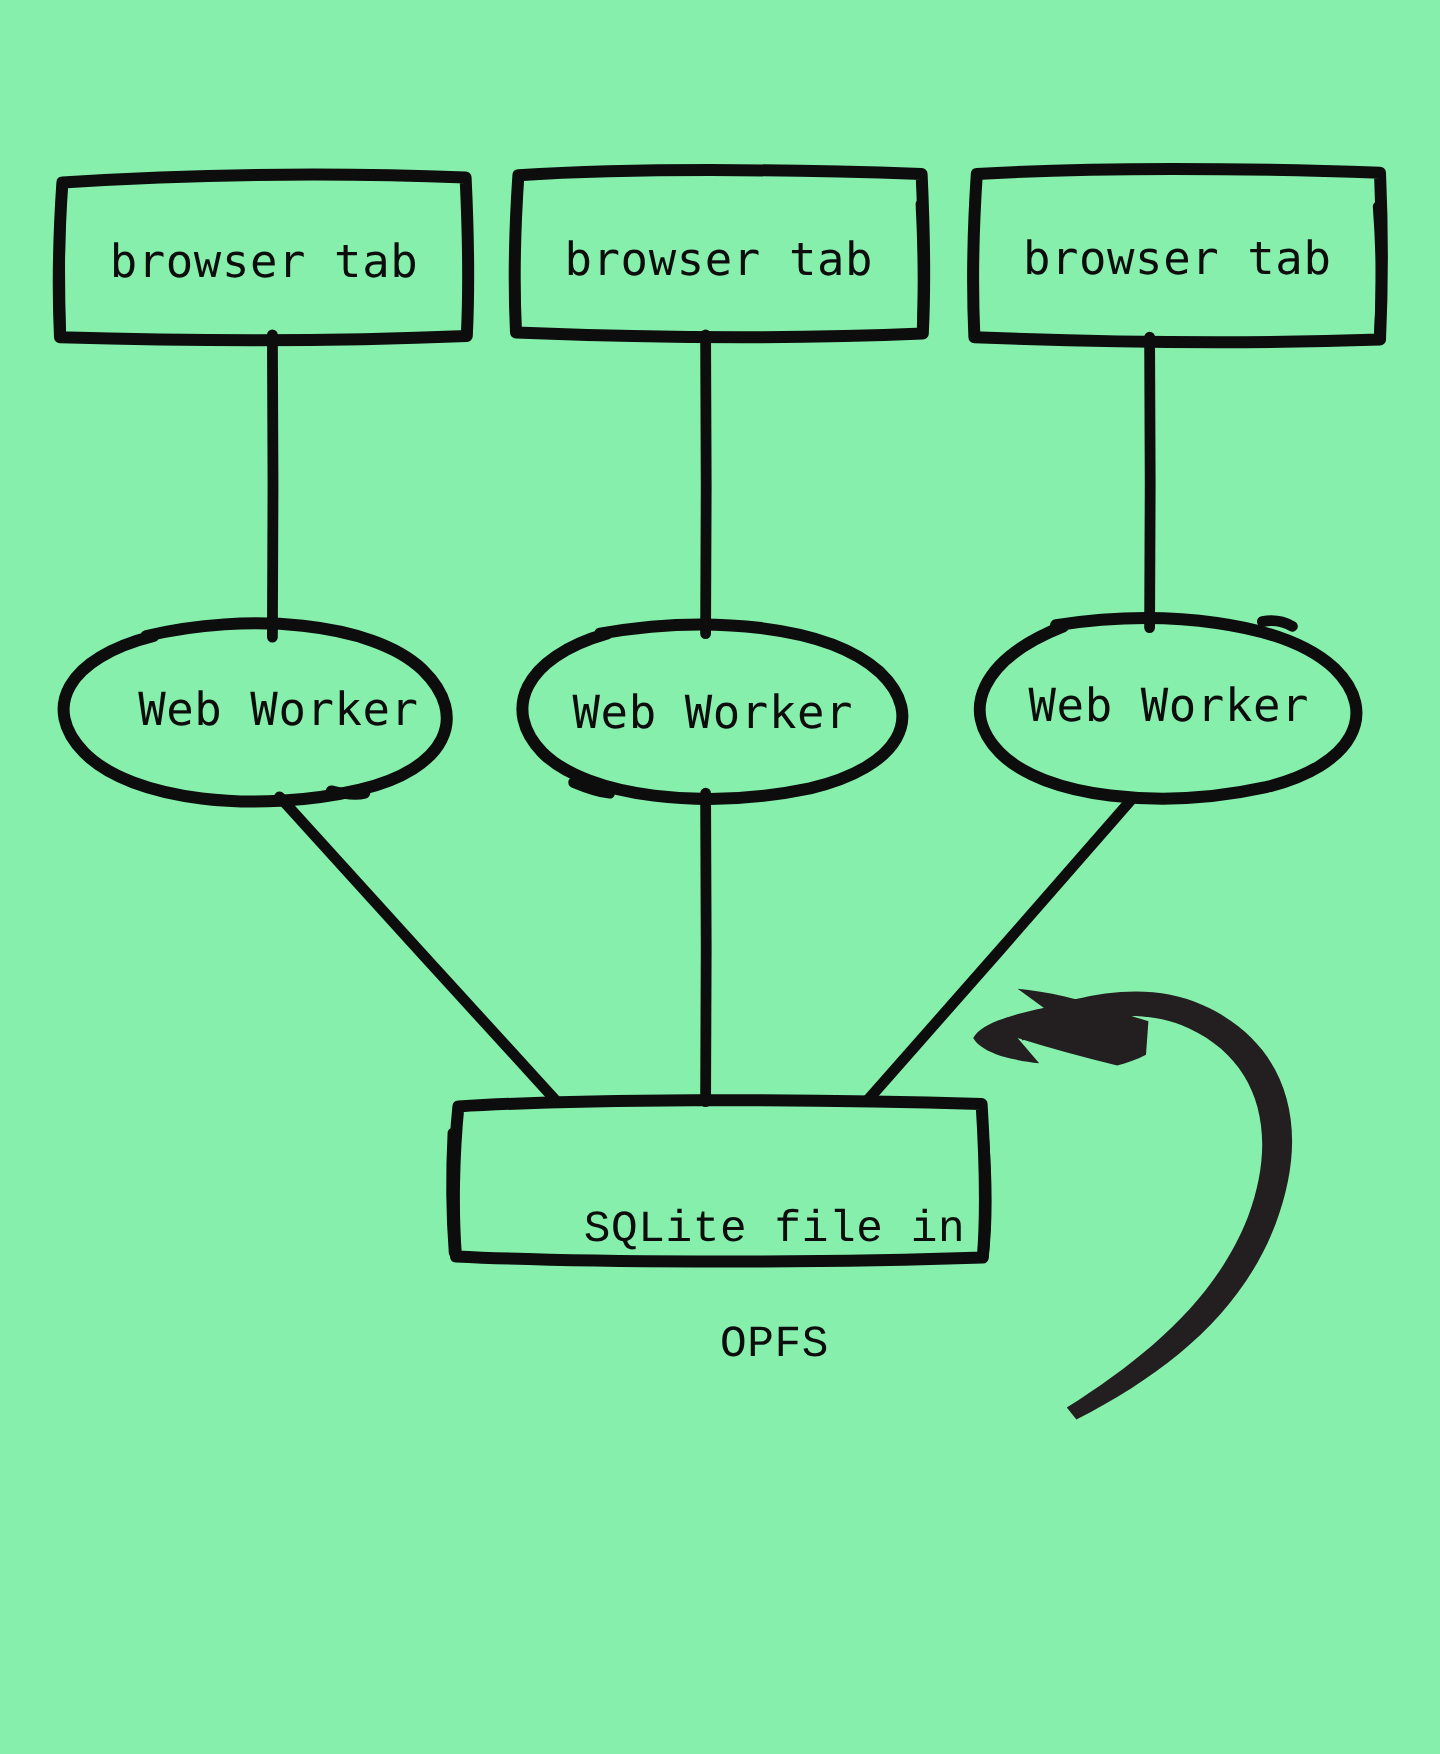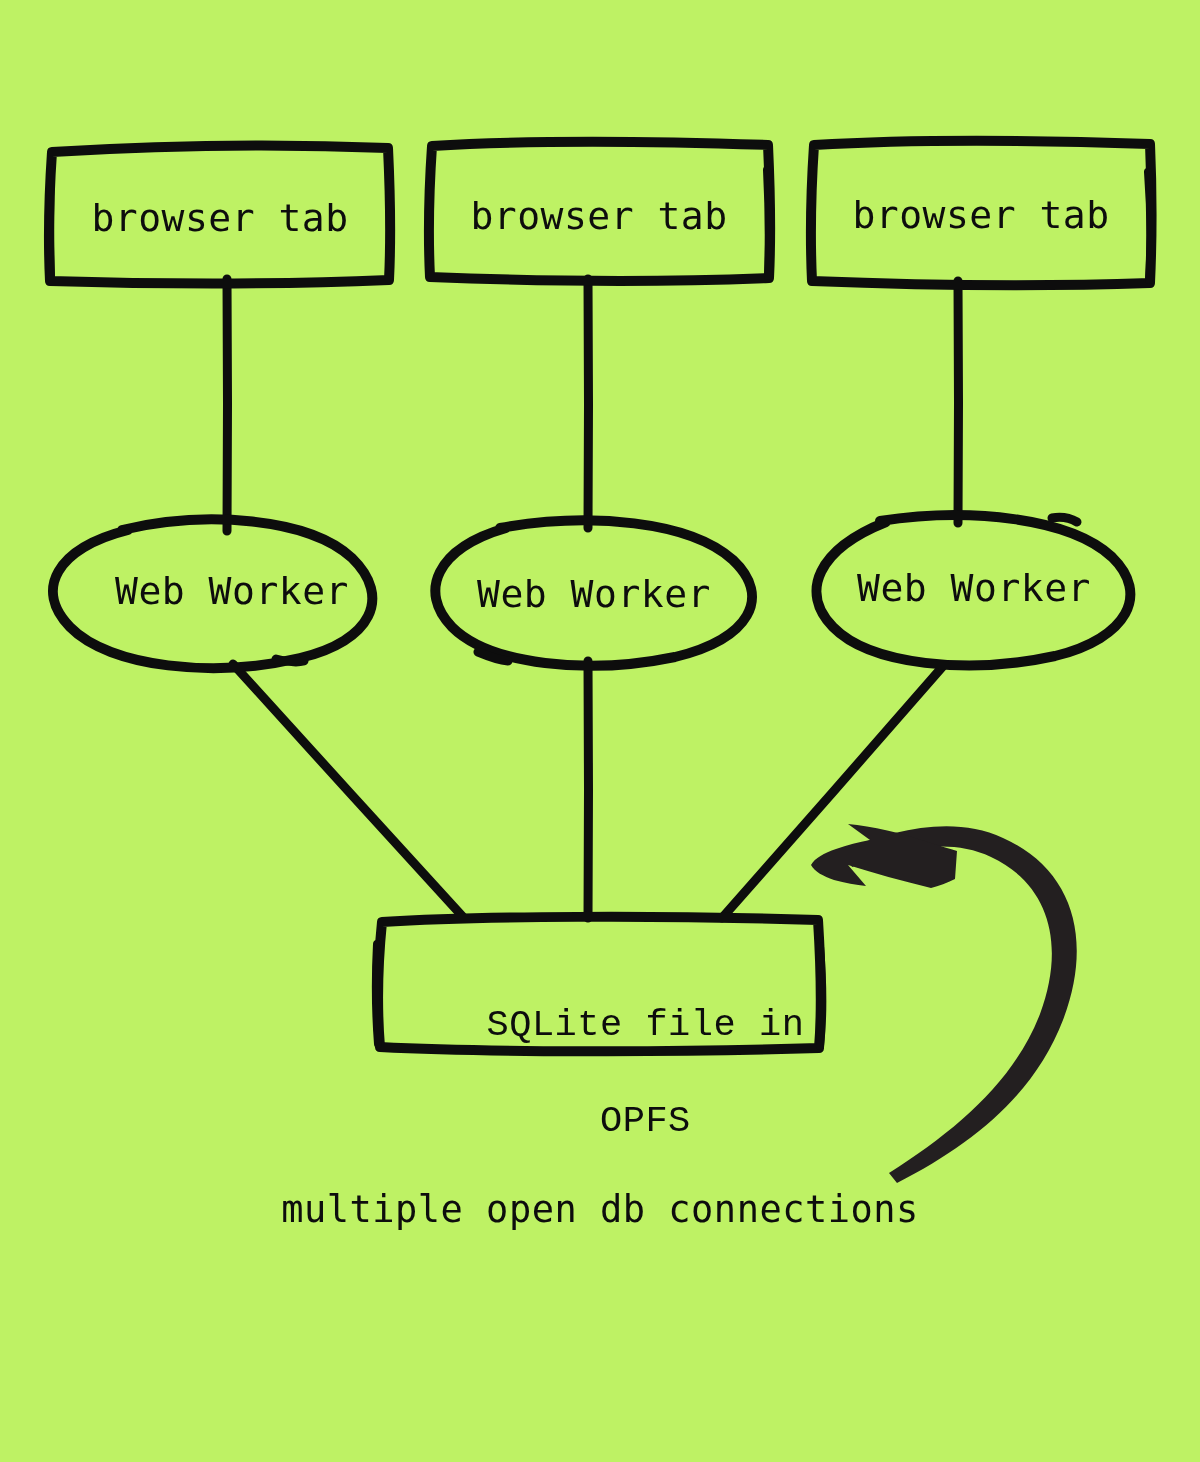--- a/index.html
+++ b/index.html
@@ -10,21 +10,21 @@
   body {
     width: 1200px;
     height: 1462px;
     overflow: hidden;
     font-family: "DejaVu Sans Mono", "Liberation Mono", monospace;
   }
   #canvas {
     position: relative;
     width: 1200px;
     height: 1462px;
-    background: #bef264;
+    background: #86efac;
   }
   #diagram-svg {
     position: absolute;
     top: 0;
     left: 0;
     width: 1200px;
     height: 1462px;
     display: block;
   }
   .node-label {
@@ -157,16 +157,15 @@
   <div class="node-label worker-label" style="left:72px; top:568px;">Web Worker</div>
   <div class="node-label worker-label" style="left:434px; top:571px;">Web Worker</div>
   <div class="node-label worker-label" style="left:814px; top:565px;">Web Worker</div>
 
   <div class="node-label store-label" style="left:380px; top:953px;">
     <span class="store-line">SQLite file in</span><br>
     <span class="store-line">OPFS</span>
   </div>
 
   <div class="caption">
-    <span class="caption-line">multiple open db connections</span>
   </div>
 
 </div>
 
 </body></html>

